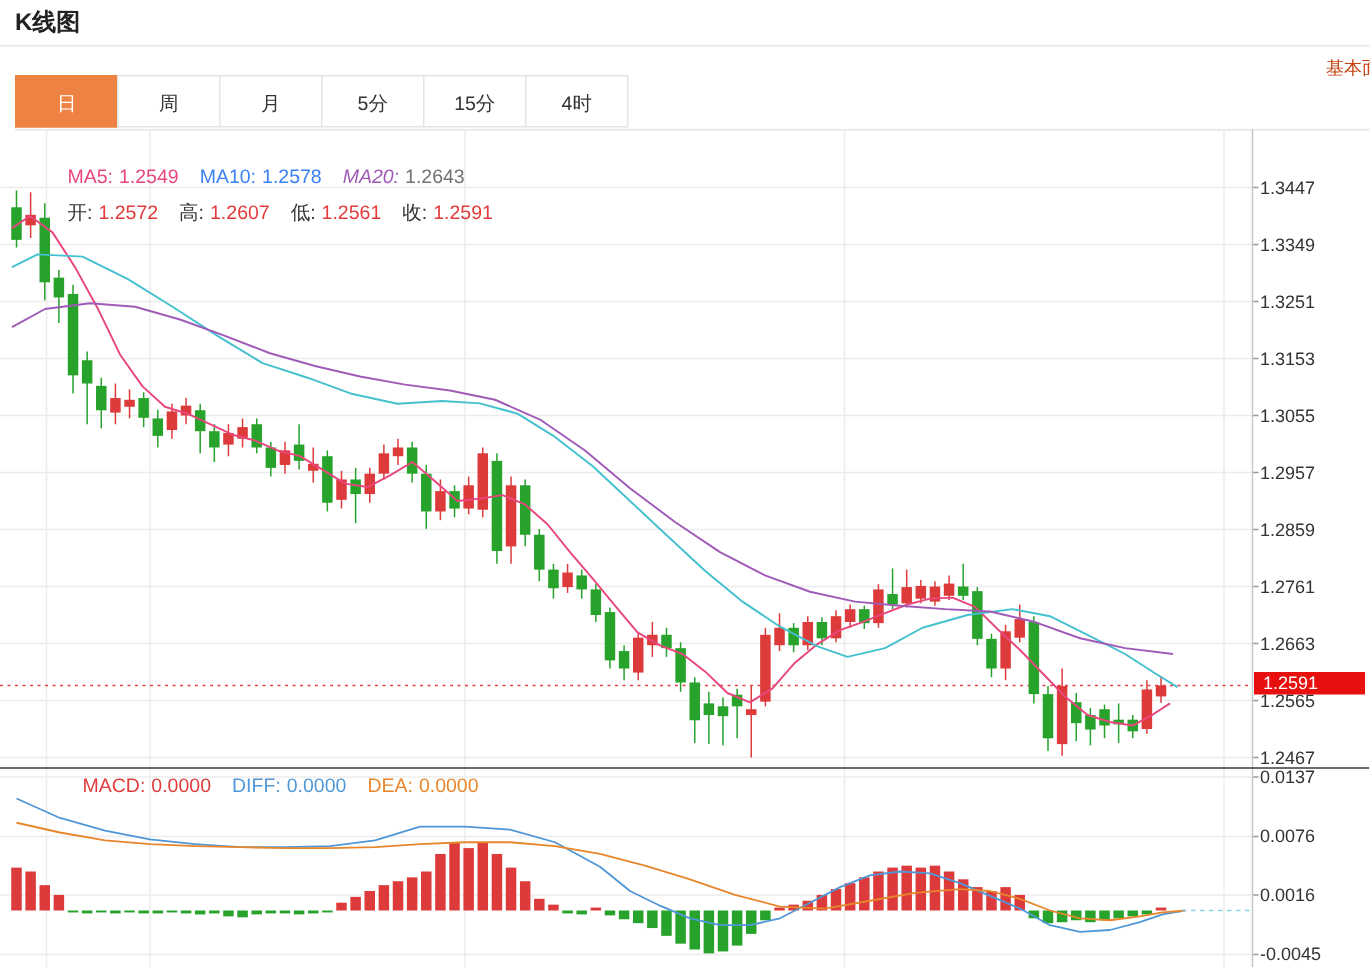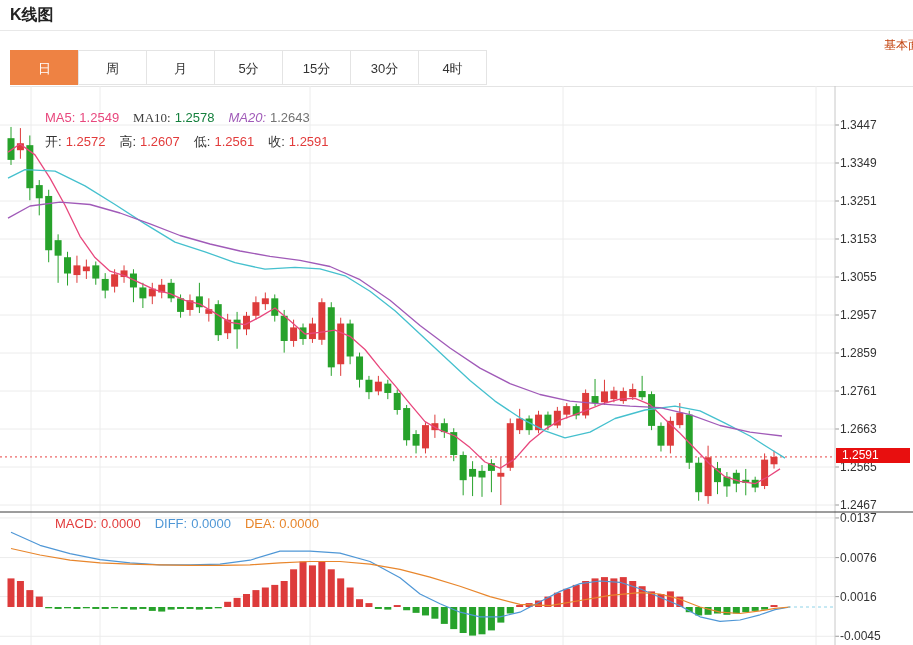--- a/index.html
+++ b/index.html
@@ -29,21 +29,20 @@
   <div class="hdr-title">K线图</div>
   <a class="hdr-link">基本面分析&gt;</a>
   <div class="hdr-rule"></div>
 
   <div class="tabs">
       <div class="tab active">日</div>
       <div class="tab">周</div>
       <div class="tab">月</div>
       <div class="tab">5分</div>
       <div class="tab">15分</div>
-      <div class="tab">30分</div>
       <div class="tab">4时</div>
     </div>
 
   <div class="chart-wrap">
     <svg id="chart-svg" width="913" height="559">
         <line x1="31" y1="0" x2="31" y2="559" stroke="#ececec" stroke-width="1"></line>
         <line x1="100" y1="0" x2="100" y2="559" stroke="#ececec" stroke-width="1"></line>
         <line x1="310" y1="0" x2="310" y2="559" stroke="#ececec" stroke-width="1"></line>
         <line x1="563" y1="0" x2="563" y2="559" stroke="#ececec" stroke-width="1"></line>
         <line x1="816" y1="0" x2="816" y2="559" stroke="#ececec" stroke-width="1"></line>
@@ -344,17 +343,17 @@
         <rect x="751.68" y="521" width="7" height="3.8999999999999995" fill="#27a22b"></rect>
         <rect x="761.1" y="521" width="7" height="2.6" fill="#27a22b"></rect>
         <rect x="770.52" y="519.05" width="7" height="1.9499999999999997" fill="#dd3b3b"></rect>
         <polyline points="11,446.3 40,459.3 70,467.7 100,473.6 130,476.8 160,478.8 190,478.8 220,478.1 250,474.2 280,465.1 310,465.1 340,467.1 370,475.5 400,491.8 420,508.0 440,517.8 460,526.2 480,530.8 500,530.8 520,526.2 540,515.8 560,505.4 580,497.6 600,495.0 620,496.3 640,502.8 660,511.3 680,519.7 700,530.8 720,535.3 740,534.0 760,528.8 775,523.6 790,521.0" fill="none" stroke="#4f97d6" stroke-width="1.2" stroke-linejoin="round"></polyline>
         <polyline points="11,462.5 40,469.0 70,474.2 100,476.8 130,478.1 160,478.8 190,479.4 220,479.4 250,478.8 280,476.8 310,475.5 340,475.5 370,478.1 400,483.3 430,491.1 460,500.2 490,510.6 520,518.4 550,519.7 580,514.5 610,509.3 640,506.7 660,508.0 680,513.2 700,521.0 720,526.2 740,527.5 760,524.9 775,522.3 790,521.0" fill="none" stroke="#e8862c" stroke-width="1.2" stroke-linejoin="round"></polyline>
         <line x1="788" y1="521" x2="833" y2="521" stroke="#8fd3e8" stroke-width="1" stroke-dasharray="3,3"></line>
       </svg>
   </div>
 
   <div class="overlay" id="ohlc-row"><span style="color: rgb(51, 51, 51);">开:</span><span class="gap" style="color: rgb(226, 59, 59);">1.2572</span><span style="color: rgb(51, 51, 51);">高:</span><span class="gap" style="color: rgb(226, 59, 59);">1.2607</span><span style="color: rgb(51, 51, 51);">低:</span><span class="gap" style="color: rgb(226, 59, 59);">1.2561</span><span style="color: rgb(51, 51, 51);">收:</span><span class="gap" style="color: rgb(226, 59, 59);">1.2591</span></div>
-  <div class="overlay" id="ma-row"><span style="color: rgb(232, 71, 125); margin-top: 16px;">MA5:</span><span class="gap" style="color: rgb(232, 71, 125);">1.2549</span><span style="color: #404040; font-family: Liberation Serif, serif;">MA10:</span><span class="gap" style="color: #15803d;">1.2578</span><span style="color: rgb(160, 90, 184); font-style: italic;">MA20:</span><span class="gap" style="color: #737373;">1.2643</span></div>
+  <div class="overlay" id="ma-row"><span style="color: rgb(232, 71, 125); margin-top: 16px;">MA5:</span><span class="gap" style="color: rgb(232, 71, 125);">1.2549</span><span style="color: #3b82f6;">MA10:</span><span class="gap" style="color: #3b82f6;">1.2578</span><span style="color: rgb(160, 90, 184); font-style: italic;">MA20:</span><span class="gap" style="color: #737373;">1.2643</span></div>
   <div class="overlay" id="macd-row"><span style="color: rgb(226, 59, 59);">MACD:</span><span class="gap" style="color: rgb(226, 59, 59);">0.0000</span><span style="color: rgb(79, 151, 214);">DIFF:</span><span class="gap" style="color: rgb(79, 151, 214);">0.0000</span><span style="color: rgb(232, 134, 44);">DEA:</span><span class="gap" style="color: rgb(232, 134, 44);">0.0000</span></div>
 
   <div id="price-tag" style="background: rgb(232, 15, 15);">1.2591</div>
 </div>
 
 </body></html>

